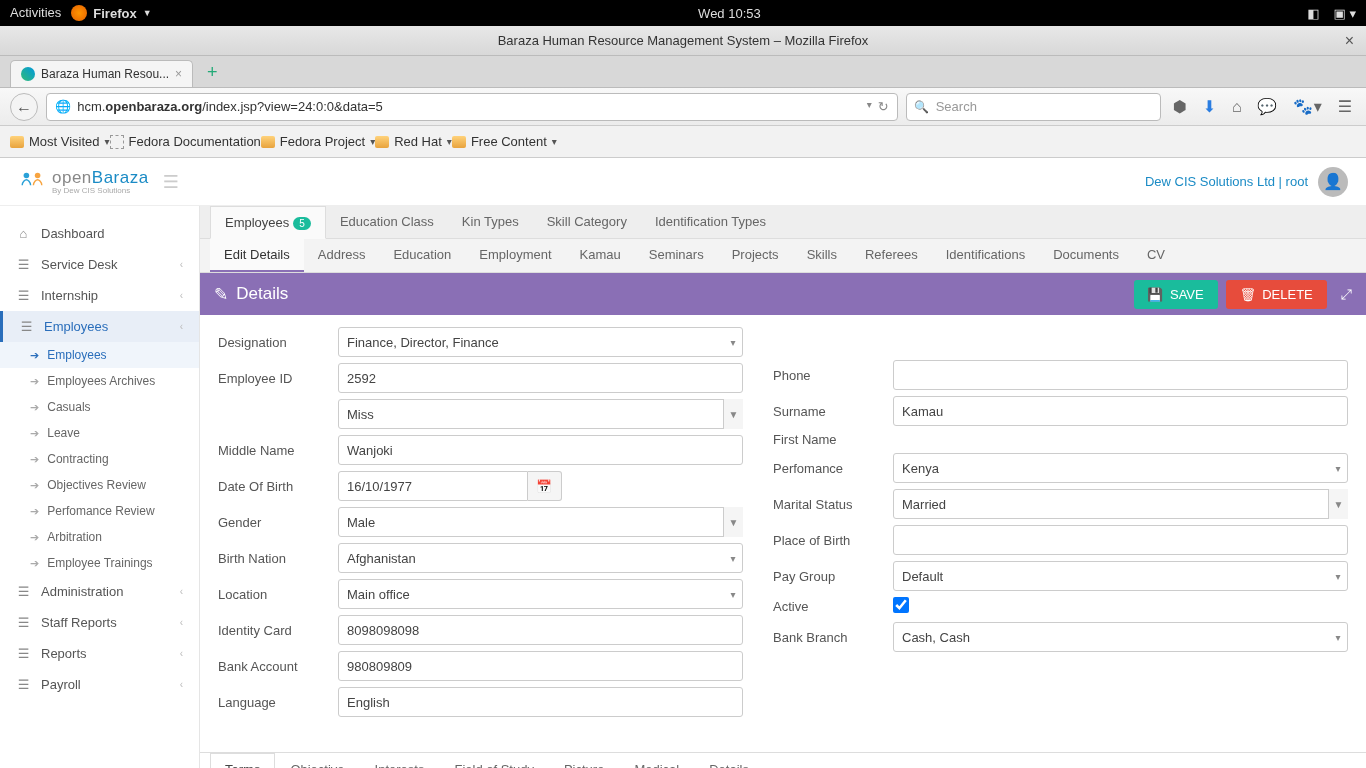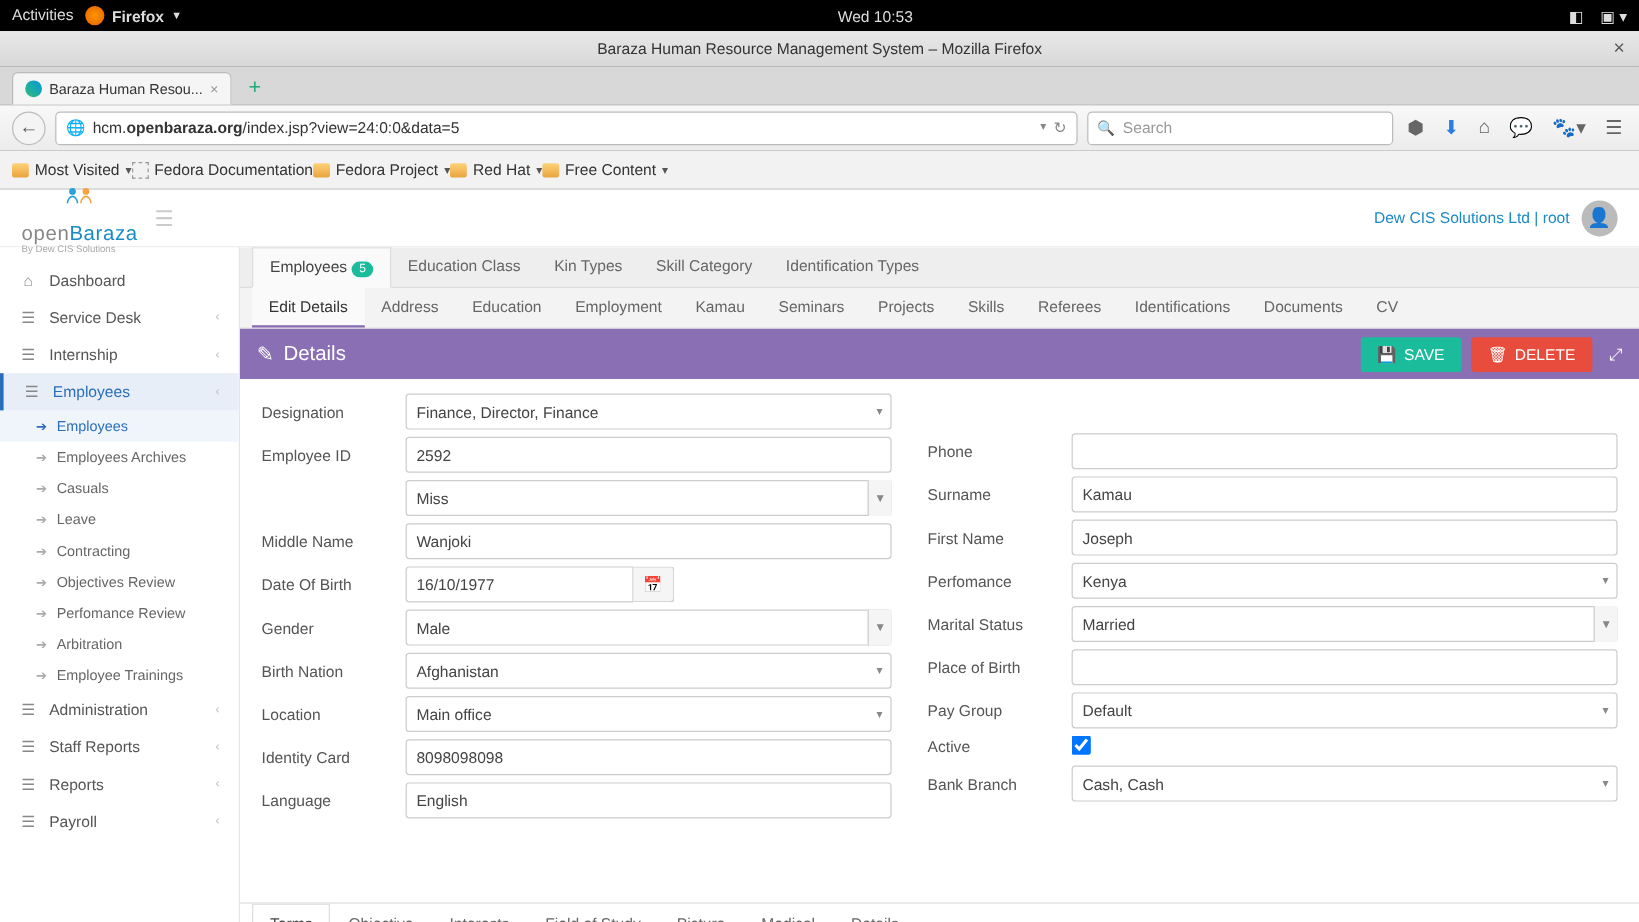--- a/index.html
+++ b/index.html
@@ -23,21 +23,21 @@
 .url-box .refresh { margin-left:auto; color:#888; padding-left:8px; display:flex; gap:6px; }
 .search-box { width:255px; height:28px; border:1px solid #bbb; border-radius:4px; background:#fff; display:flex; align-items:center; padding:0 8px; color:#999; }
 .nav-icon { color:#666; font-size:16px; padding:0 4px; cursor:pointer; }
 .bookmarks { background:#f2f2f2; height:32px; display:flex; align-items:center; padding:0 10px; border-bottom:1px solid #ccc; font-size:13px; }
 .bm-item { display:flex; align-items:center; gap:5px; color:#333; cursor:pointer; }
 .bm-folder { width:14px; height:12px; background:linear-gradient(#ffd27a,#e8a33d); border-radius:2px; display:inline-block; }
 .bm-dotted { width:14px; height:14px; border:1px dashed #999; display:inline-block; }
 .chev { font-size:10px; color:#555; }
 .app { display:flex; height:calc(768px - 26px - 30px - 32px - 38px - 32px - 30px); }
 .app-header { height:48px; display:flex; align-items:center; padding:0 18px; border-bottom:1px solid #eee; }
-.logo-wrap { display:flex; align-items:center; gap:6px;flex-direction:column; }
+.logo-wrap { display:flex; align-items:center; gap:6px; }
 .logo-ppl { font-size:18px; }
 .logo-ppl svg { width:28px; height:22px; }
 .logo-text { font-size:17px; letter-spacing:.5px; }
 .logo-text .open { color:#888; font-weight:300; }
 .logo-text .bar  { color:#1b8bc5; font-weight:500; }
 .logo-sub  { font-size:8px; color:#aaa; margin-top:-2px; }
 .burger { margin-left:14px; color:#ccc; font-size:18px; cursor:pointer; }
 .app-header .user { margin-left:auto; color:#1b8bc5; font-size:13px; display:flex; align-items:center; gap:10px; }
 .avatar { width:30px; height:30px; border-radius:50%; background:#bbb; display:flex; align-items:center; justify-content:center; color:#fff; font-size:16px; }
 .sidebar { width:200px; border-right:1px solid #e5e5e5; padding-top:12px; font-size:13px; color:#555; overflow-y:auto; }
@@ -362,37 +362,40 @@
             <div class="ctrl wrap-sel nocaretbox">
               <input type="text" value="Main office" style="">
               <span class="caret">▾</span>
             </div>
           </div>
         <div class="frow">
             <label>Identity Card</label>
             <div class="ctrl"><input type="text" value="8098098098" style=""></div>
           </div>
         <div class="frow">
+            <label>Bank Account</label>
+            <div class="ctrl"><input type="text" value="980809809" style=""></div>
+          </div>
+        <div class="frow">
             <label>Language</label>
             <div class="ctrl"><input type="text" value="English" style=""></div>
           </div>
       </div>
 
       <div class="col right">
         <div class="frow">
             <label>Phone</label>
             <div class="ctrl"><input type="text" value="" style=""></div>
           </div>
         <div class="frow">
             <label>Surname</label>
             <div class="ctrl"><input type="text" value="Kamau" style=""></div>
           </div>
         <div class="frow">
             <label>First Name</label>
-            <div class="ctrl"><input type="text" value="Joseph" style=""></div>
           </div>
         <div class="frow">
             <label>Perfomance</label>
             <div class="ctrl wrap-sel nocaretbox">
               <input type="text" value="Kenya" style="">
               <span class="caret">▾</span>
             </div>
           </div>
         <div class="frow">
             <label>Marital Status</label>

